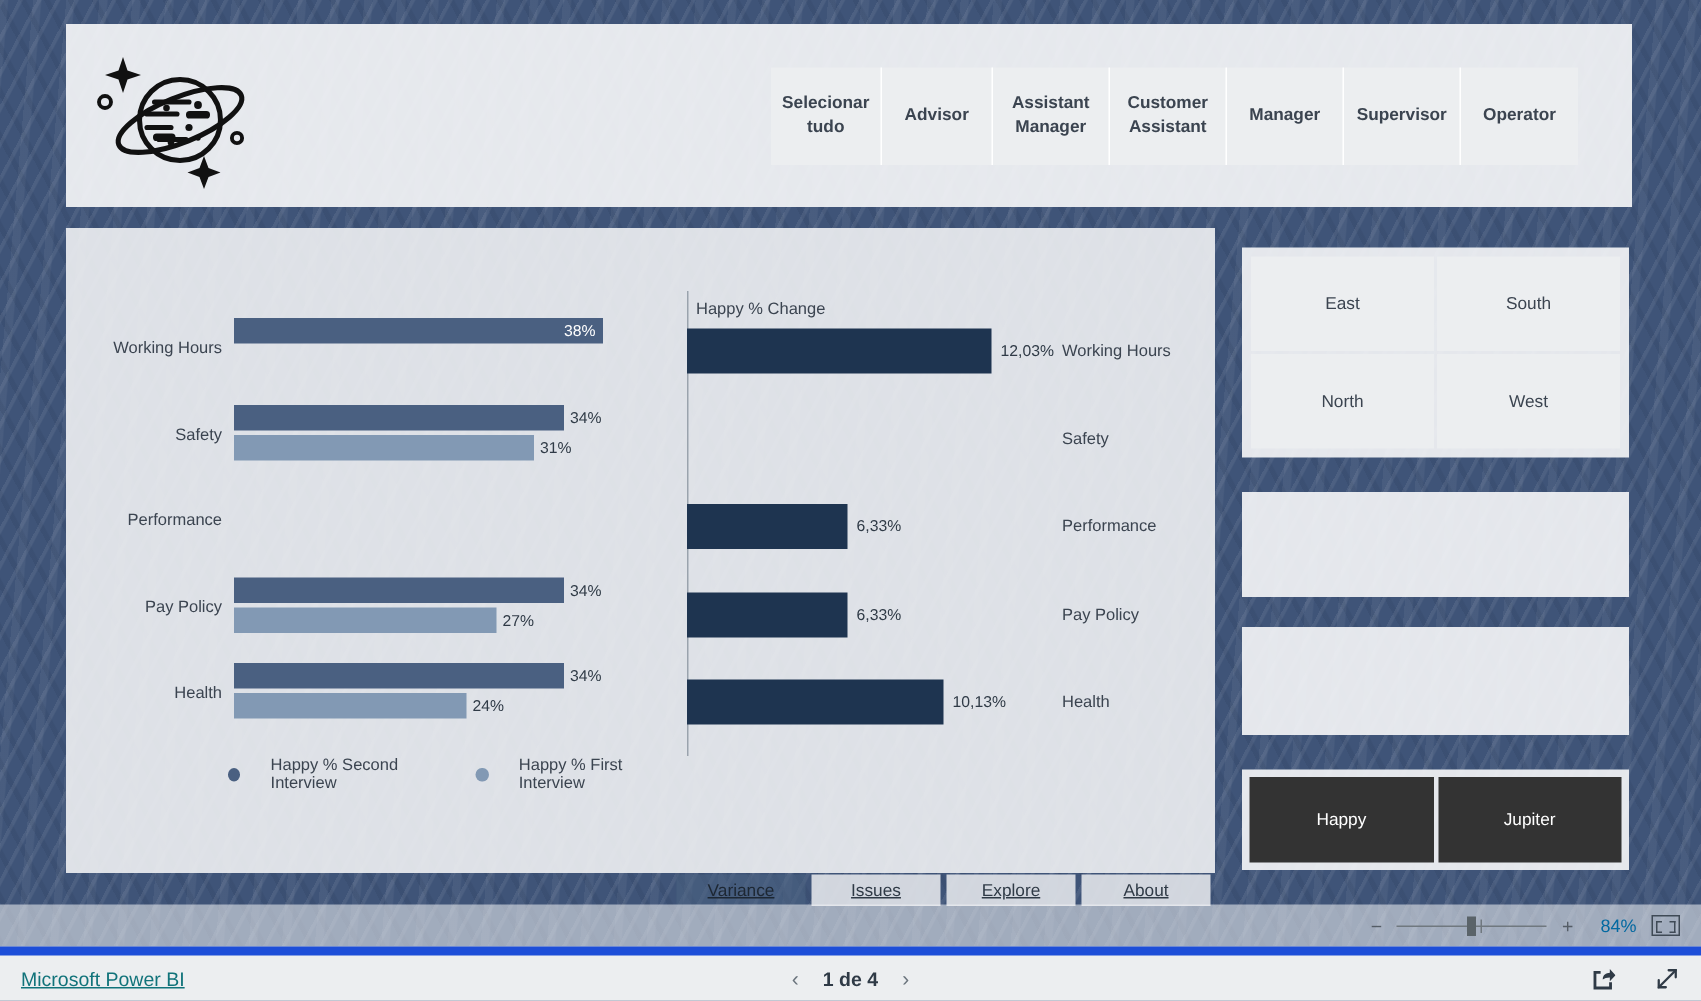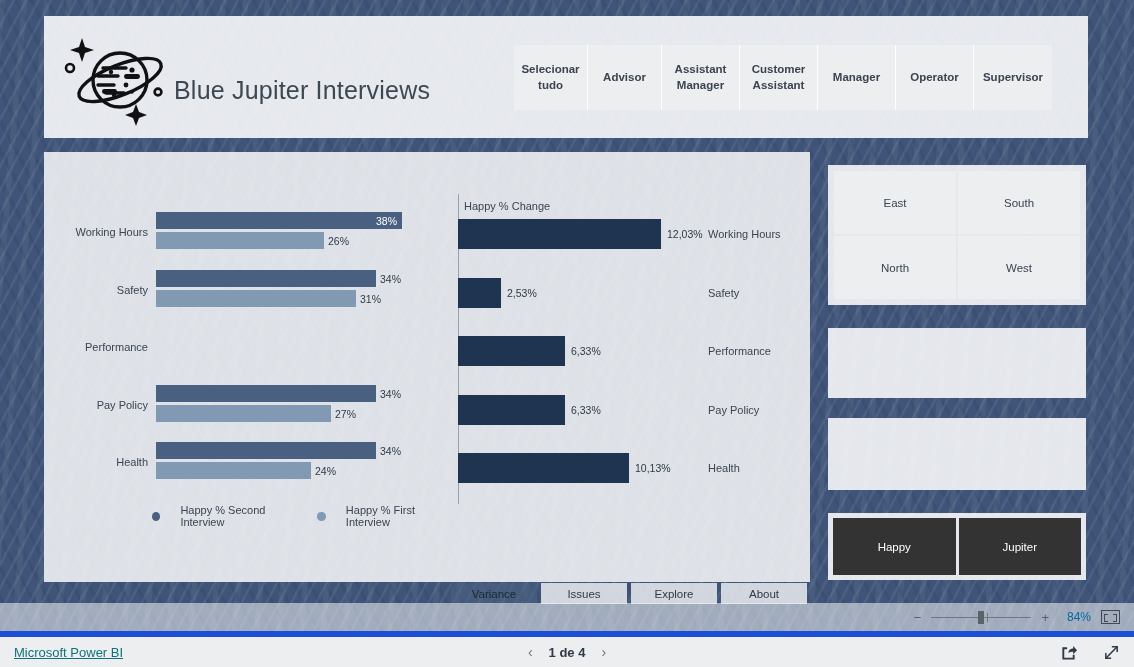--- a/index.html
+++ b/index.html
@@ -199,20 +199,21 @@
   .page-tabs {
     position: absolute; left: 451px; top: 583px;
     display: flex; gap: 4px;
   }
   .page-tab {
     width: 86px; height: 21px;
     display: flex; align-items: center; justify-content: center;
     font-size: 11.5px; color: #2f3a46;
     background: rgba(222,226,231,.92);
     cursor: pointer;
+    text-decoration: underline;
   }
   .page-tab.active {
     background: rgba(75,98,130,.55);
     color: #1d2733;
   }
 
   
   .zoom-bar {
     position: absolute; left: 0; top: 603px;
     width: 1134px; height: 28px;
@@ -300,47 +301,42 @@
         <g fill="#111111">
           <path d="M20 8 L23 17 L32 20 L23 23 L20 32 L17 23 L8 20 L17 17 Z"></path>
           <path d="M74 74 L77 82 L85 85 L77 88 L74 96 L71 88 L63 85 L71 82 Z"></path>
         </g>
         <g fill="none" stroke="#111111" stroke-width="2.6">
           <circle cx="8" cy="38" r="4"></circle>
           <circle cx="96" cy="62" r="3.4"></circle>
         </g>
       </svg>
     </div>
-    <div class="app-title">Blue Jupiter Interviews</div>
 
     <div class="role-slicer">
       <div class="role-btn rb-w1">Selecionar tudo</div>
       <div class="role-btn rb-w1">Advisor</div>
       <div class="role-btn rb-w2">Assistant Manager</div>
       <div class="role-btn rb-w2">Customer Assistant</div>
       <div class="role-btn rb-w2">Manager</div>
+      <div class="role-btn rb-w2">Supervisor</div>
       <div class="role-btn rb-w2">Operator</div>
-      <div class="role-btn rb-w2">Supervisor</div>
     </div>
   </div>
 
   <div class="main-panel">
 
     <div class="bar-chart">
       <div class="bc-row" style="top:58px">
         <div class="bc-label">Working Hours</div>
         <div class="bc-bars">
           <div class="bc-bar top">
             <div class="bc-fill dark" style="width:246px"></div>
             <div class="bc-val inside">38%</div>
           </div>
-          <div class="bc-bar bot">
-            <div class="bc-fill light" style="width:168px"></div>
-            <div class="bc-val">26%</div>
-          </div>
         </div>
       </div>
 
       <div class="bc-row" style="top:116px">
         <div class="bc-label">Safety</div>
         <div class="bc-bars">
           <div class="bc-bar top">
             <div class="bc-fill dark" style="width:220px"></div>
             <div class="bc-val">34%</div>
           </div>
@@ -401,24 +397,20 @@
 
       <div class="var-row" style="top:52px">
         <div class="var-bar-wrap">
           <div class="var-bar" style="width:203px"></div>
           <div class="var-val">12,03%</div>
         </div>
         <div class="var-cat">Working Hours</div>
       </div>
 
       <div class="var-row" style="top:111px">
-        <div class="var-bar-wrap">
-          <div class="var-bar" style="width:43px"></div>
-          <div class="var-val">2,53%</div>
-        </div>
         <div class="var-cat">Safety</div>
       </div>
 
       <div class="var-row" style="top:169px">
         <div class="var-bar-wrap">
           <div class="var-bar" style="width:107px"></div>
           <div class="var-val">6,33%</div>
         </div>
         <div class="var-cat">Performance</div>
       </div>

